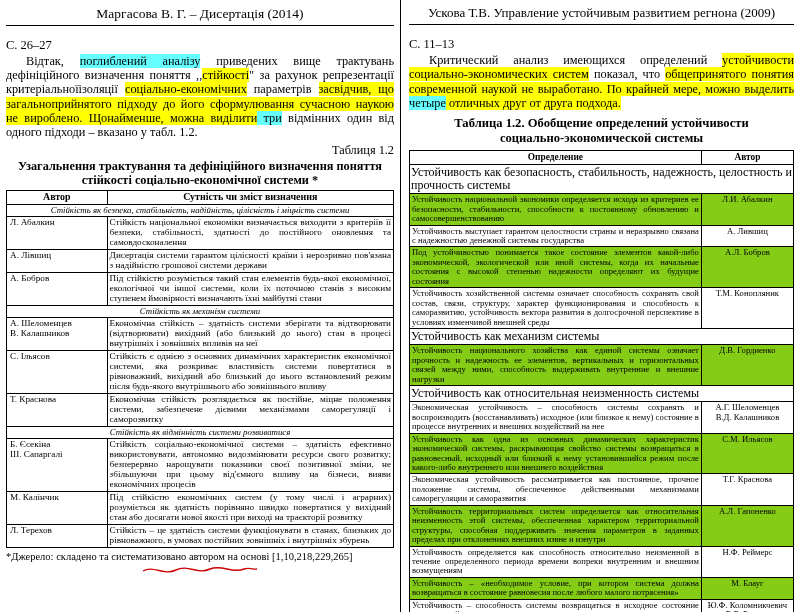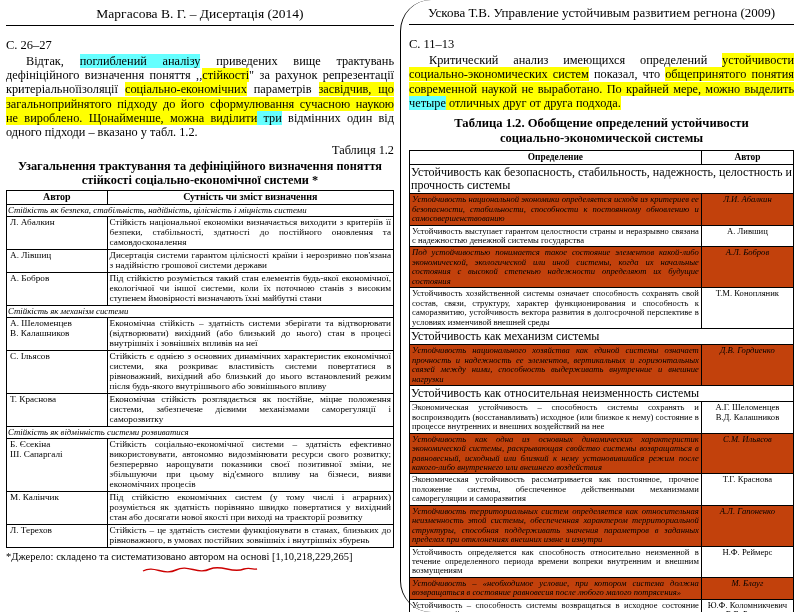--- a/index.html
+++ b/index.html
@@ -25,21 +25,20 @@
     box-sizing: border-box;
   }
   .col-left {
     width: 400px;
     padding: 4px 6px 0 6px;
   }
   .col-right {
     width: 400px;
     padding: 4px 6px 15px 8px;
     border-left: 1px solid #000;
-    border-radius: 31px;
   }
   .doc-head {
     text-align: center;
     font-weight: normal;
     font-size: 13.5px;
     line-height: 1.15;
     padding: 2px 4px 3px 4px;
     border-bottom: 1px solid #000;
     margin-bottom: 3px;
   }
@@ -98,20 +97,21 @@
   .tl { font-size: 9.2px; line-height: 1.08; }
   .tl th {
     text-align: center;
     font-weight: bold;
     font-size: 10px;
     padding: 1px 2px;
   }
   .tl .c-author { width: 26%; }
   .tl .c-def { width: 74%; }
   .tl .sec {
+    text-align: center;
     font-style: italic;
     font-size: 8.8px;
     padding: 1px;
   }
   .tl td.author { text-align: left; padding-left: 3px; }
   .tl td.def { text-align: justify; }
   .src {
     font-size: 10.5px;
     margin-top: 3px;
     line-height: 1.15;
@@ -125,21 +125,21 @@
     font-size: 9.4px;
   }
   .tr2 .c-def { width: 76%; }
   .tr2 .c-auth { width: 24%; }
   .tr2 .sec {
     font-size: 12px;
     padding: 1px;
   }
   .tr2 td.def { text-align: justify; }
   .tr2 td.auth { text-align: center; }
-  .shaded { background: #c2410c; font-style: italic; }
+  .shaded { background: #84cc16; }
 </style>
 </head>
 <body>
 
 <div class="page">
 
   <div class="col col-left">
     <div class="doc-head">Маргасова В. Г. – Дисертація (2014)</div>
     <div class="pagemark">С. 26–27</div>
     <p class="body" id="left-para"><span>Відтак, </span><span class="hl-cyan">поглиблений аналізу</span><span> приведених вище трактувань дефініційного визначення поняття ,,</span><span class="hl-yellow">стійкості</span><span>" за рахунок репрезентації критеріальноїізоляції </span><span class="hl-yellow">соціально-економічних</span><span> параметрів </span><span class="hl-yellow">засвідчив, що загальноприйнятого підходу до його сформулювання сучасною наукою не вироблено. Щонайменше, можна виділити</span><span class="hl-cyan"> три</span><span> відмінних один від одного підходи – вказано у табл. 1.2.</span></p>

